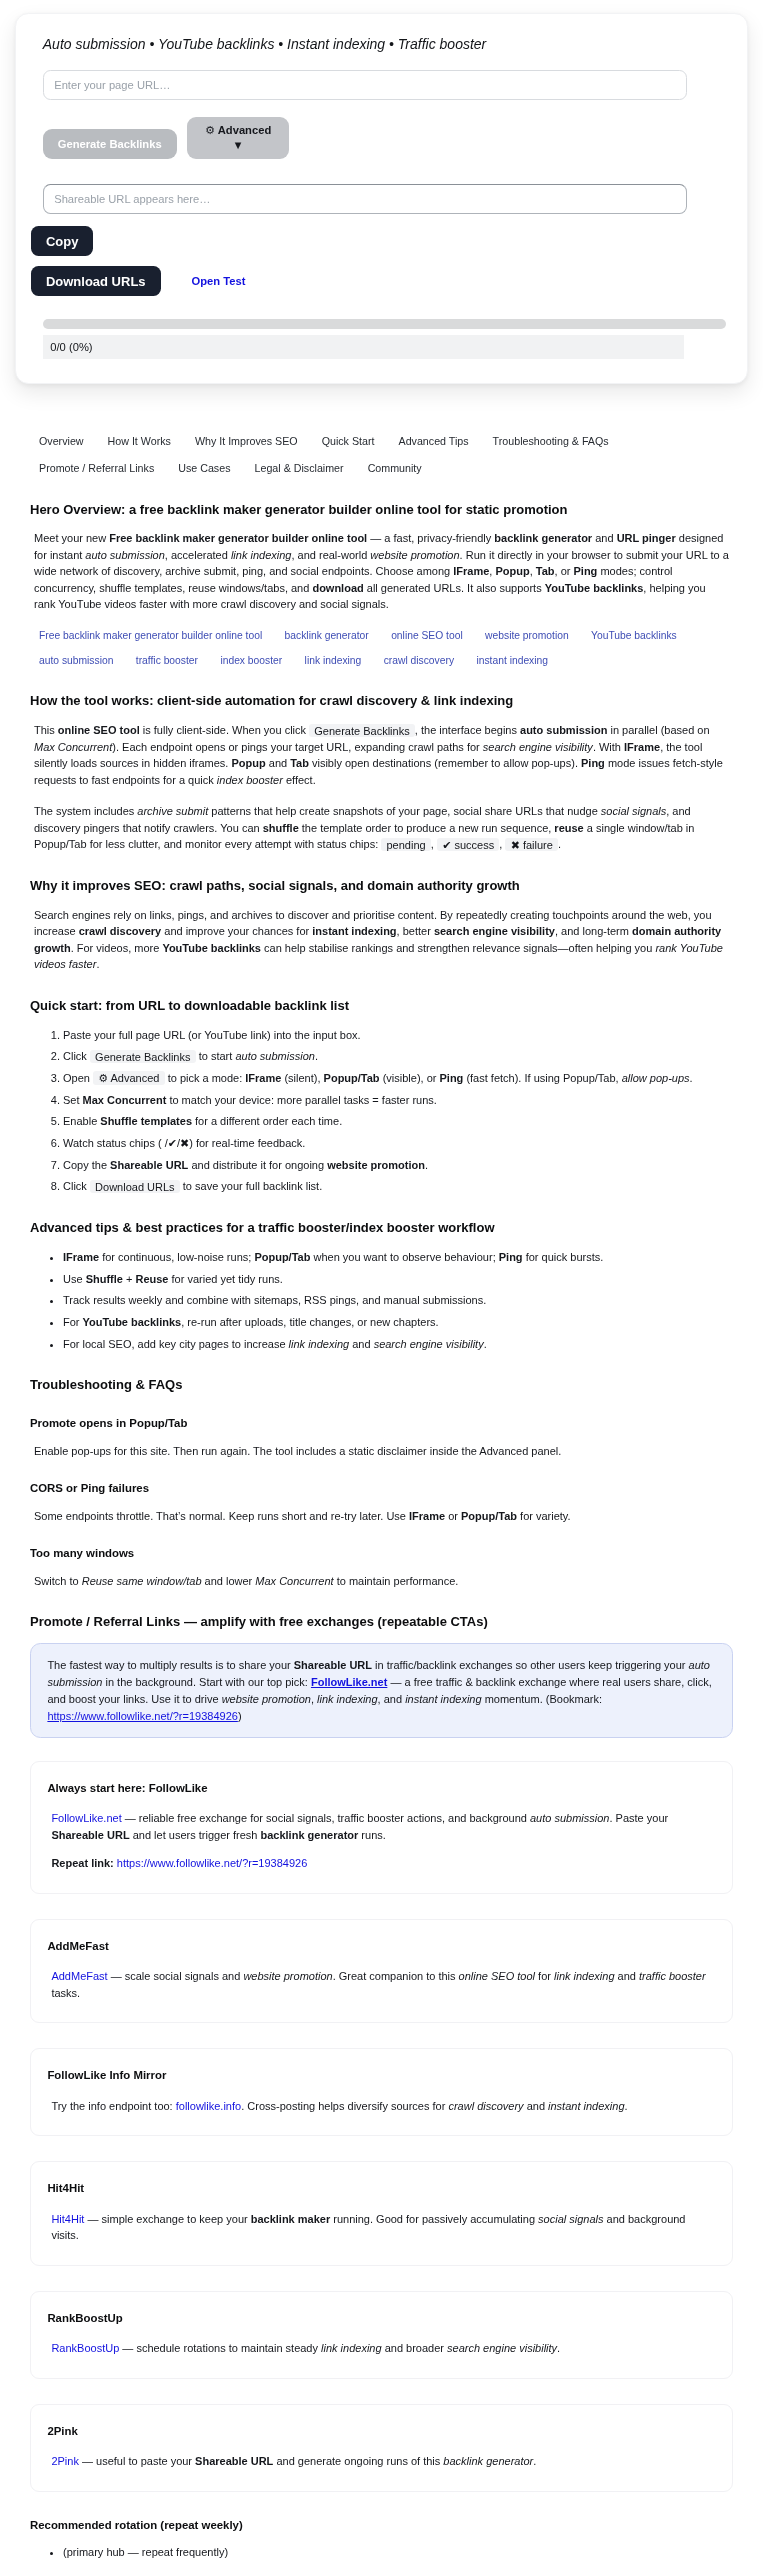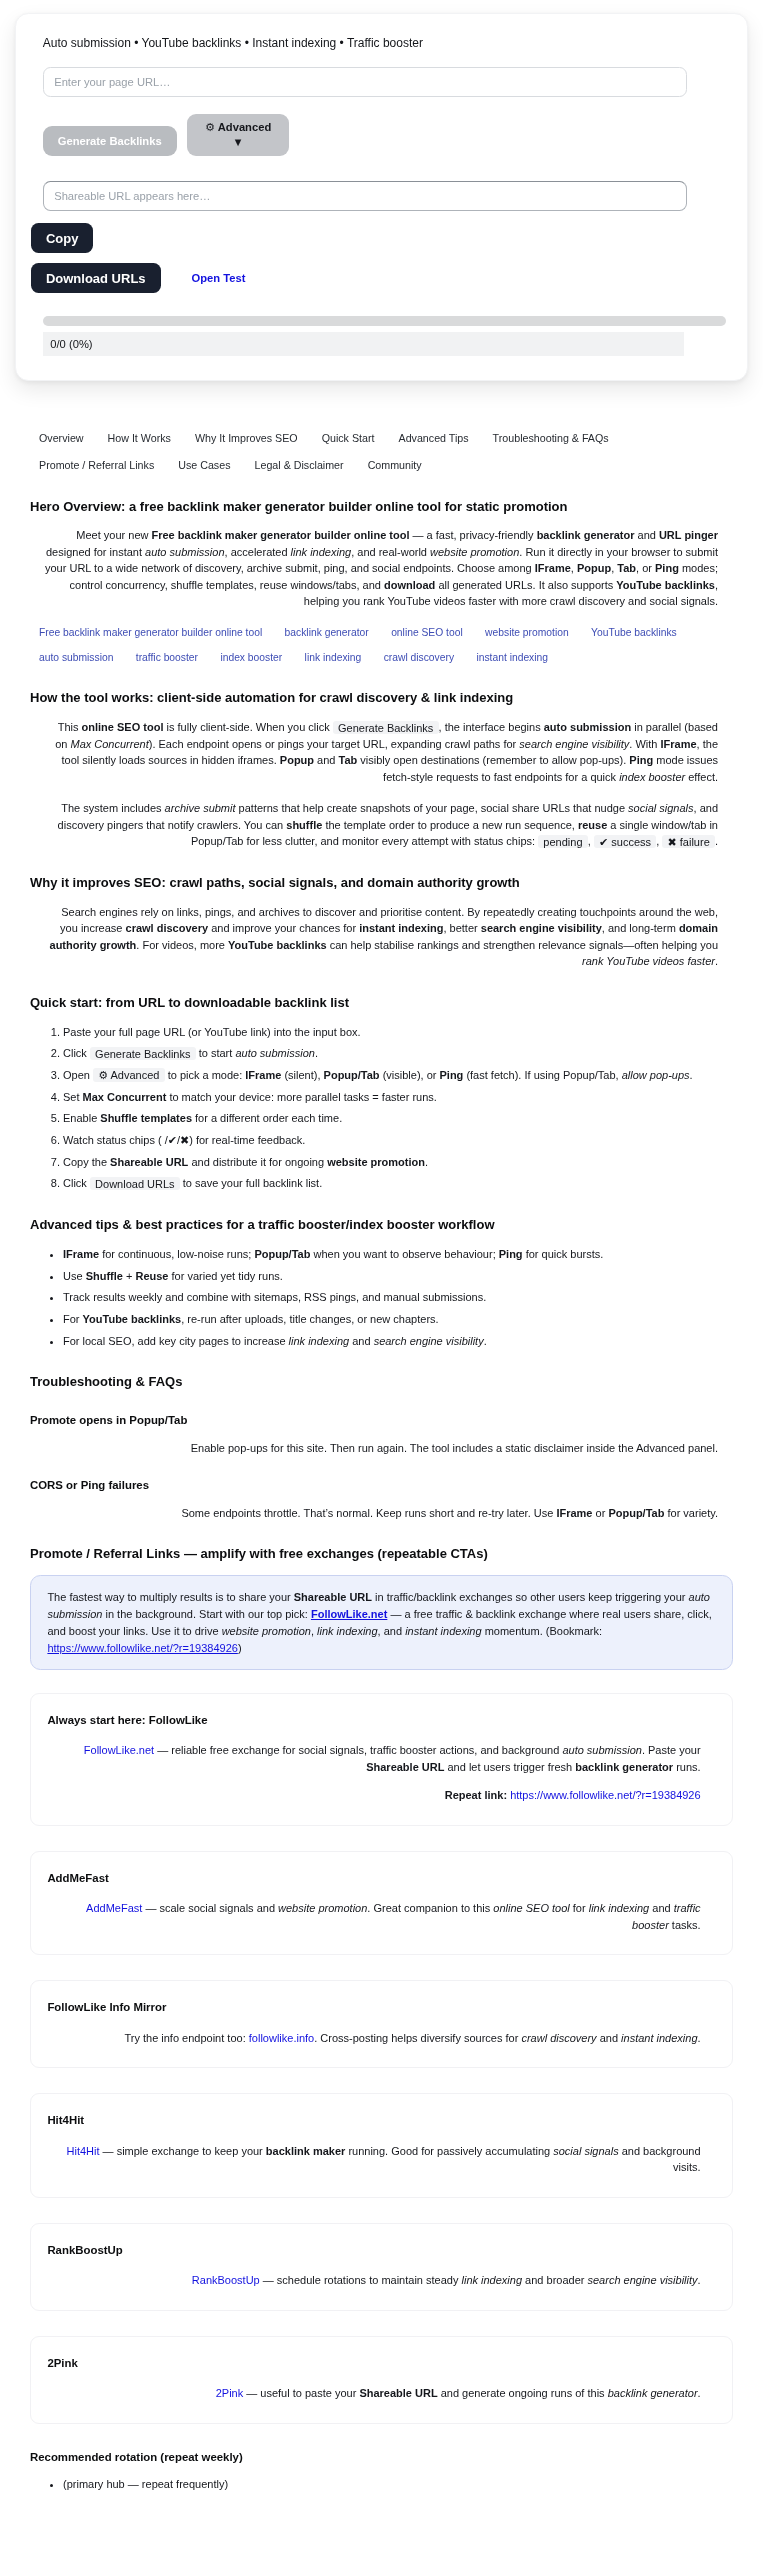--- a/index.html
+++ b/index.html
@@ -8,21 +8,21 @@
     width: 763px; margin: 0 auto; background: #fff;
     font-family: "Liberation Sans", "DejaVu Sans", sans-serif;
     color: #15171c; font-size: 11px; line-height: 1.5;
   }
   
   .tool-card{
     margin: 13.4px 15px 0 15px; padding: 13.4px 27px 19.4px 13.4px;
     background:#fff; border:0.7px solid #f2f3f5; border-radius:13.4px;
     box-shadow: 0 9px 21px rgba(0,0,0,.09), 0 1.5px 4.5px rgba(0,0,0,.05);
   }
-  .tagline{ font-size:12px; color:#14161a; margin:6px 0 15px 13.4px; }
+  .tagline{ font-size:14px; color:#14161a; margin:6px 0 15px 13.4px;font-style:italic; }
   .field{
     display:block; width:644px; margin-left:13.4px; padding:8.2px 10.4px;
     font-size:11.2px; font-family:inherit; color:#14161a;
     border:0.7px solid #d8dbdf; border-radius:7.5px; outline:none; background:#fff;
   }
   .field::placeholder{ color:#9aa1a9; }
   .share-field{ border:0.7px solid #aeb3b9; border-top-color:#8a9097; margin-top:25px; }
   .btn-row{ display:flex; align-items:flex-end; gap:10.4px; margin:16.4px 0 0 13.4px; }
   button{ font-family:inherit; cursor:pointer; border:none; }
   .btn-generate{
@@ -53,21 +53,21 @@
   
   .page-nav{
     display:flex; flex-wrap:wrap; column-gap:24px; row-gap:11.2px;
     margin:49px 33px 7.5px 39px; font-size:10.7px;
   }
   .nav-link{ color:#272b31; text-decoration:none; }
   
   main{ padding:0 30px 45px 30px; }
   h2{ font-size:13px; color:#0c0d0f; margin:25px 0 12px; line-height:1.3; }
   h3{ font-size:11.4px; color:#0c0d0f; margin:21px 0 10.4px; }
-  main p{ margin:0 15px 15px; color:#15171c;text-align:right; }
+  main p{ margin:0 4px 15px; color:#15171c; }
   strong{ font-weight:bold; }
   em{ font-style:italic; }
   ol, ul{ margin:0 0 16.4px 0; padding-left:33px; }
   li{ margin-bottom:5.2px; }
   .seg-k, .seg-chip{
     background:#f2f3f5; border-radius:3px; padding:0.7px 5.2px; white-space:nowrap;
   }
   .seg-a, .seg-au, .seg-ab{ color:#1312df; text-decoration:none; }
   .seg-au{ text-decoration:underline; }
   .seg-ab{ text-decoration:underline; font-weight:bold; }
@@ -193,20 +193,24 @@
   <div>
 
   <section>
         <h3>Promote opens in Popup/Tab</h3>
         <p>Enable pop-ups for this site. Then run again. The tool includes a static disclaimer inside the Advanced panel.</p>
       </section>
       <section>
         <h3>CORS or Ping failures</h3>
         <p>Some endpoints throttle. That’s normal. Keep runs short and re-try later. Use <strong class="seg-b">IFrame</strong> or <strong class="seg-b">Popup/Tab</strong> for variety.</p>
       </section>
+      <section>
+        <h3>Too many windows</h3>
+        <p>Switch to <em class="seg-i">Reuse same window/tab</em> and lower <em class="seg-i">Max Concurrent</em> to maintain performance.</p>
+      </section>
     </div>
 
   <h2>Promote / Referral Links — amplify with free exchanges (repeatable CTAs)</h2>
   <div class="callout">The fastest way to multiply results is to share your <strong class="seg-b">Shareable URL</strong> in traffic/backlink exchanges so other users keep triggering your <em class="seg-i">auto submission</em> in the background. Start with our top pick: <a class="seg-ab" href="#">FollowLike.net</a> — a free traffic &amp; backlink exchange where real users share, click, and boost your links. Use it to drive <em class="seg-i">website promotion</em>, <em class="seg-i">link indexing</em>, and <em class="seg-i">instant indexing</em> momentum. (Bookmark: <a class="seg-au" href="#">https://www.followlike.net/?r=19384926</a>)</div>
 
   <div>
 
   <section class="ref-card">
         <h3>Always start here: FollowLike</h3>
         <p><a class="seg-a" href="#">FollowLike.net</a> — reliable free exchange for social signals, traffic booster actions, and background <em class="seg-i">auto submission</em>. Paste your <strong class="seg-b">Shareable URL</strong> and let users trigger fresh <strong class="seg-b">backlink generator</strong> runs.</p>

